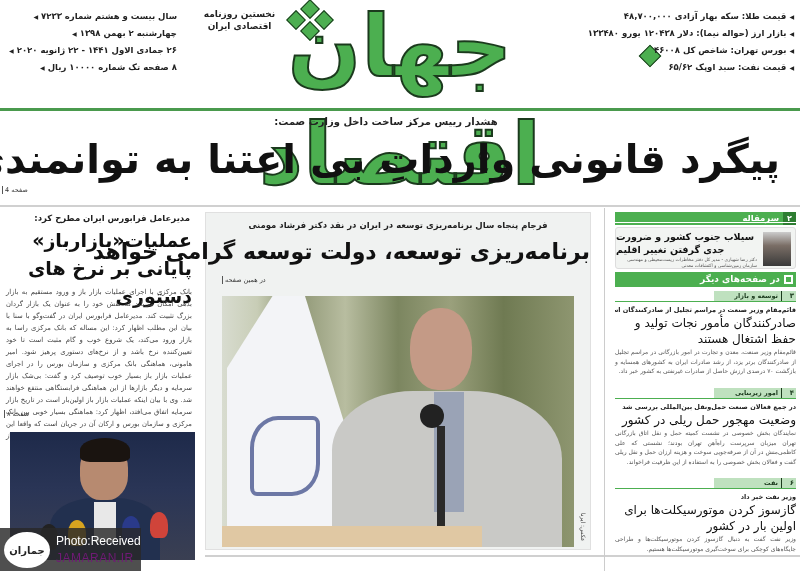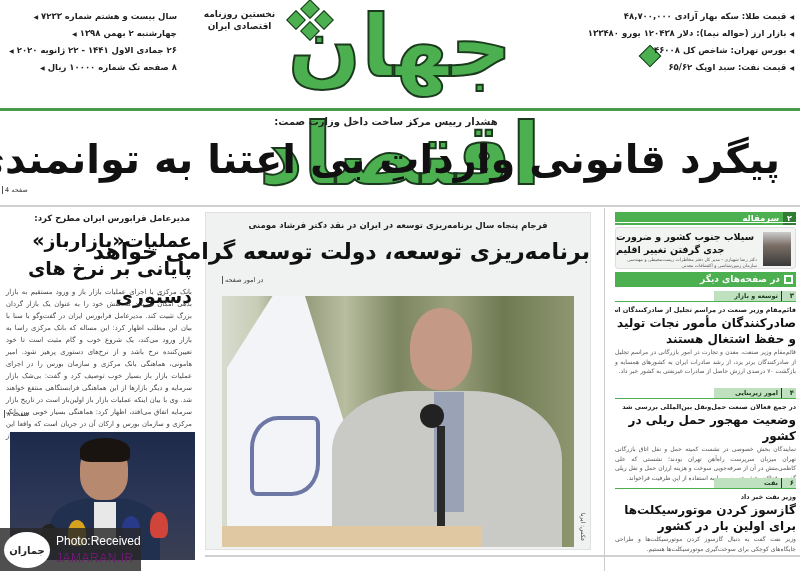--- a/index.html
+++ b/index.html
@@ -99,21 +99,21 @@
   .other-bar .sq::after { content: ""; position: absolute; left: 2px; top: 2px; width: 5px; height: 5px; background: #4caf50; }
   .other-bar .lbl { position: absolute; right: 16px; top: 0; font-size: 9px; font-weight: bold; color: #fff; line-height: 15px; }
 
   .sub-bar { position: absolute; left: 10px; right: 4px; height: 11px; direction: rtl; border-bottom: 1px solid #4caf50; }
   .sub-bar .tag { position: absolute; right: 0; top: 0; width: 82px; height: 10px; background: #bfe1bf; }
   .sub-bar .num { position: absolute; right: 2px; top: 0; font-size: 7px; font-weight: bold; color: #1b3a1d; line-height: 10px; }
   .sub-bar .lbl { position: absolute; right: 14px; top: 0; font-size: 6.5px; font-weight: bold; color: #1b3a1d; line-height: 10px; border-right: 1px solid #1b3a1d; padding-right: 3px; }
 
   .story { position: absolute; left: 10px; right: 4px; direction: rtl; text-align: right; }
   .story .k { font-size: 6.5px; font-weight: bold; color: #222; line-height: 10px; white-space: nowrap; overflow: hidden; }
-  .story .t { font-size: 12px; font-weight: bold; color: #111; line-height: 16px; }
+  .story .t { font-size: 12px; font-weight: normal; color: #111; line-height: 16px; }
   .story .b { font-size: 6px; color: #555; line-height: 9.5px; text-align: justify; }
 </style>
 </head>
 <body>
 
 <div class="masthead">
   <div class="mh-left">
     <div class="line">سال بیست و هشتم شماره ۷۲۳۳</div>
     <div class="line">چهارشنبه ۲ بهمن ۱۳۹۸</div>
     <div class="line">۲۶ جمادی الاول ۱۴۴۱ - ۲۲ ژانویه ۲۰۲۰</div>
@@ -172,21 +172,21 @@
 
 <div class="watermark">
   <div class="wm-logo">جماران</div>
   <div class="wm-line1">Photo:Received</div>
   <div class="wm-line2">JAMARAN.IR</div>
 </div>
 
 <div class="center-col">
   <div class="cc-kicker">فرجام پنجاه سال برنامه‌ریزی توسعه در ایران در نقد دکتر فرشاد مومنی</div>
   <div class="cc-title">برنامه‌ریزی توسعه، دولت توسعه گرامی خواهد</div>
-  <div class="pageref pageref-center">در امور صفحه</div>
+  <div class="pageref pageref-center">در همین صفحه</div>
   <div class="cc-photo">
     <div class="flag"></div>
     <div class="flag-emblem"></div>
     <div class="body"></div>
     <div class="shirt"></div>
     <div class="head"></div>
     <div class="mic-stand"></div>
     <div class="mic-head"></div>
     <div class="podium"></div>
   </div>

